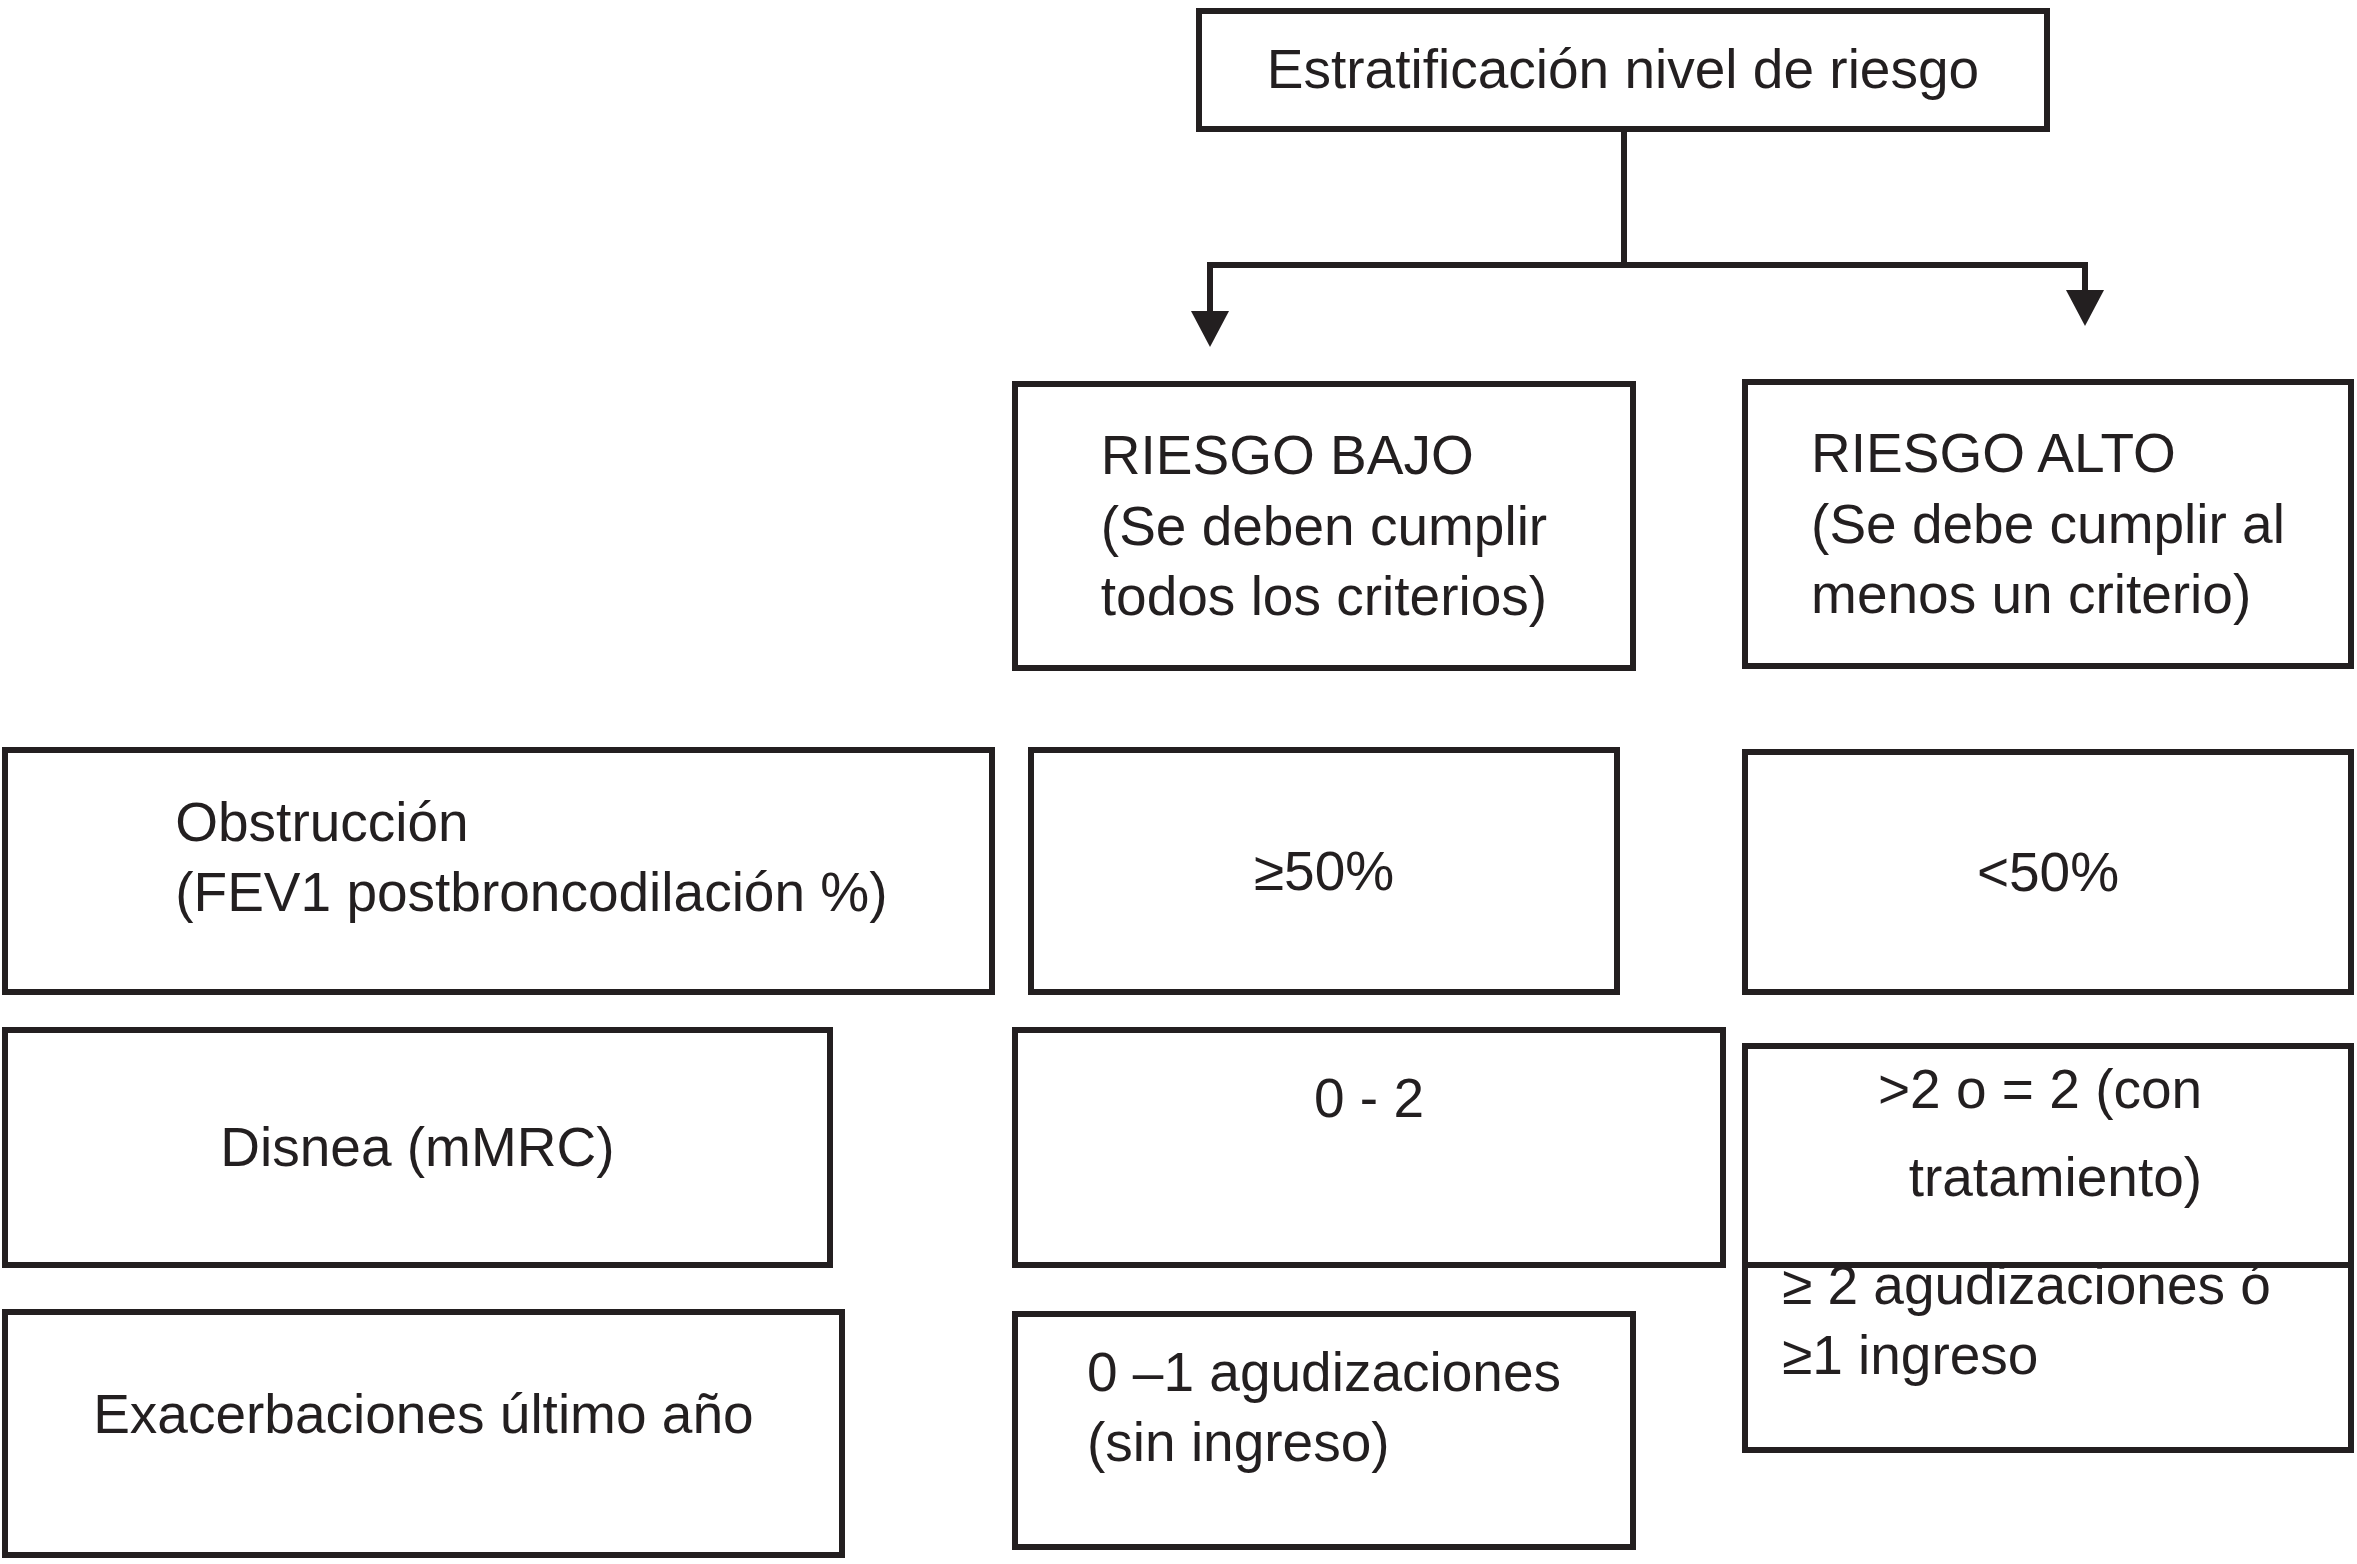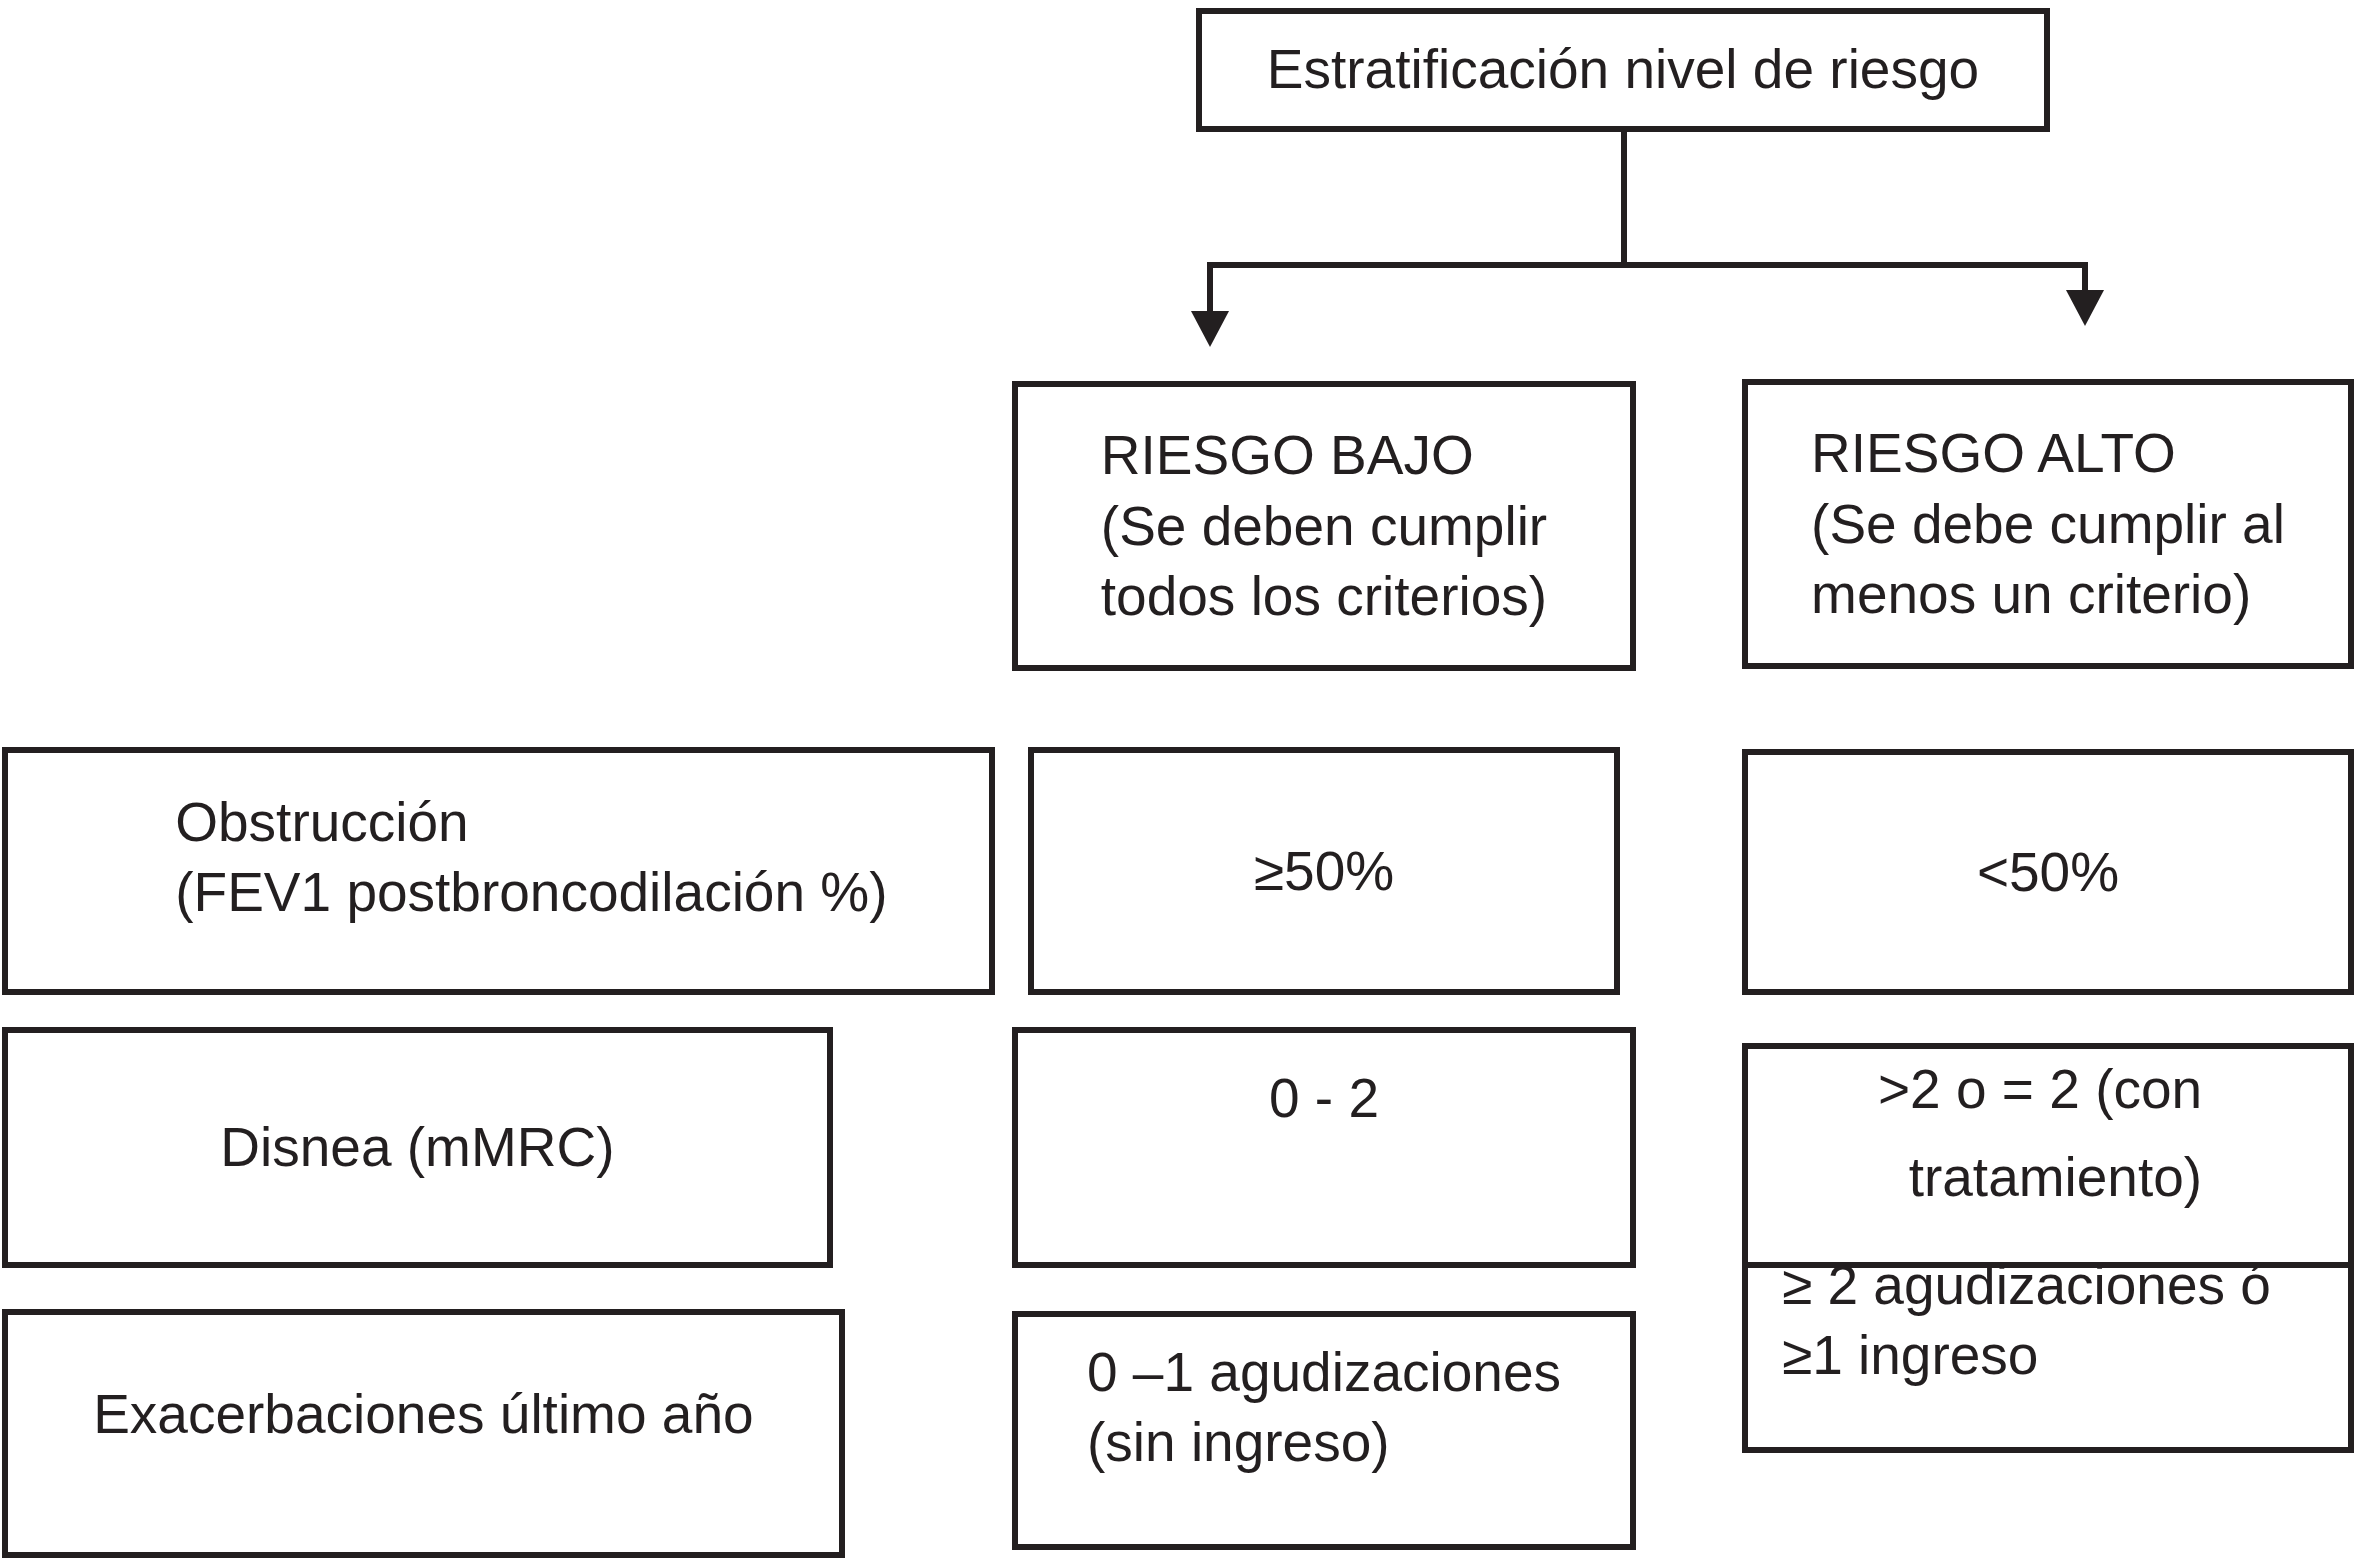--- a/index.html
+++ b/index.html
@@ -52,21 +52,21 @@
   #arrow-right{left:2066px;top:290px;}
   
   #branch-low-box{left:1012px;top:381px;width:624px;height:290px;}
   #branch-high-box{left:1742px;top:379px;width:612px;height:290px;}
   
   #cell-r1-criterion{left:1.9px;top:747px;width:993px;height:248px;padding-left:66px;padding-bottom:28px;}
   #cell-r2-criterion{left:1.9px;top:1027px;width:831px;height:241px;}
   #cell-r3-criterion{left:1.9px;top:1309px;width:843px;height:249px;padding-bottom:38px;}
   
   #cell-r1-low{left:1012px;top:747px;width:592px;height:248px;margin-left:16px;}
-  #cell-r2-low{left:1012px;top:1027px;width:624px;height:241px;align-items:flex-start;padding-top:30px;}
+  #cell-r2-low{left:1012px;top:1027px;width:714px;height:241px;align-items:flex-start;padding-top:30px;}
   #cell-r3-low{left:1012px;top:1311px;width:624px;height:239px;padding-bottom:47px;}
   
   #cell-r1-high{left:1742px;top:749px;width:612px;height:246px;}
   #cell-r2-high{left:1742px;top:1043px;width:612px;height:242px;justify-content:flex-start;text-align:right;padding-left:130px;padding-bottom:62px;line-height:1.6;}
   #cell-r3-high{left:1742px;top:1262px;width:612px;height:191px;justify-content:flex-start;text-align:left;padding-left:34px;padding-bottom:75px;}
 </style>
 </head>
 <body>
 
 <div id="canvas">

